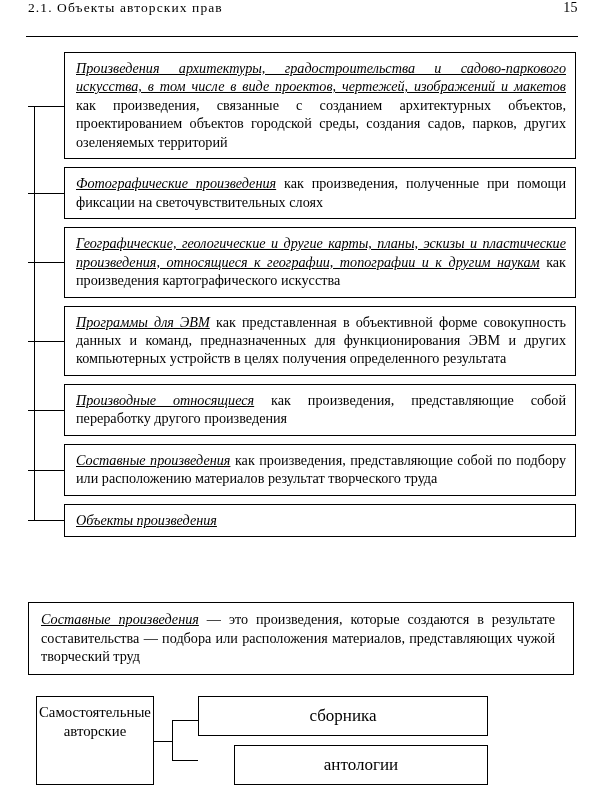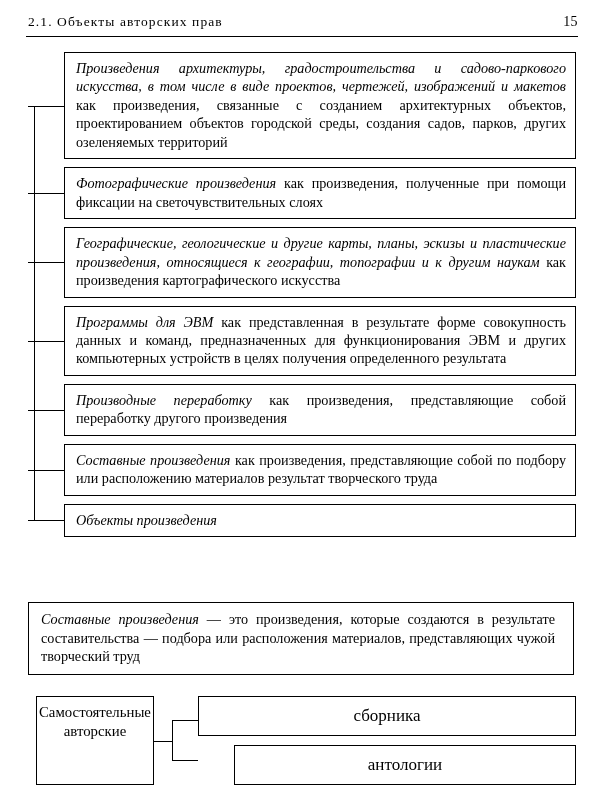--- a/index.html
+++ b/index.html
@@ -17,21 +17,21 @@
   .page {
     position: relative;
     width: 600px;
     height: 800px;
     box-sizing: border-box;
     padding: 0;
   }
   
   .header {
     position: absolute;
-    top: 14px;
+    top: 0;
     left: 28px;
     right: 22px;
     height: 22px;
     display: flex;
     align-items: baseline;
     justify-content: space-between;
     font-size: 13.5px;
     letter-spacing: 0.4px;
   }
   .header-title {
@@ -88,40 +88,41 @@
     font-size: 14.2px;
     line-height: 1.30;
     text-align: justify;
     background: #fff;
   }
   .box p {
     margin: 0;
   }
   .ital {
     font-style: italic;
+    text-decoration: underline;
   }
 
   
   .note-box {
     position: absolute;
     left: 28px;
     width: 546px;
     box-sizing: border-box;
     border: 1.2px solid #000;
     padding: 7px 18px 8px 12px;
     font-size: 14.2px;
     line-height: 1.32;
     text-align: justify;
   }
 
   
   .bottom {
     position: absolute;
     left: 36px;
-    width: 540px;
+    width: 452px;
   }
   .bottom-inner {
     display: flex;
     align-items: stretch;
   }
   .left-label {
     flex: 0 0 106px;
     border: 1.2px solid #000;
     font-size: 14.8px;
     line-height: 1.26;
@@ -215,28 +216,28 @@
     <div class="row">
       <div class="connector"></div>
       <div class="box">
         <p><span class="ital">Географические, геологические и другие карты, планы, эскизы и пластические произведения, относящиеся к географии, топографии и к другим наукам</span><span> как произведения картографического искусства</span></p>
       </div>
     </div>
 
     <div class="row">
       <div class="connector"></div>
       <div class="box">
-        <p><span class="ital">Программы для ЭВМ</span><span> как представленная в результате форме совокупность данных и команд, предназначенных для функционирования ЭВМ и других компьютерных устройств в целях получения определенного результата</span></p>
-      </div>
-    </div>
-
-    <div class="row">
-      <div class="connector"></div>
-      <div class="box">
-        <p><span class="ital">Производные переработку</span><span> как произведения, представляющие собой переработку другого произведения</span></p>
+        <p><span class="ital">Программы для ЭВМ</span><span> как представленная в объективной форме совокупность данных и команд, предназначенных для функционирования ЭВМ и других компьютерных устройств в целях получения определенного результата</span></p>
+      </div>
+    </div>
+
+    <div class="row">
+      <div class="connector"></div>
+      <div class="box">
+        <p><span class="ital">Производные относящиеся</span><span> как произведения, представляющие собой переработку другого произведения</span></p>
       </div>
     </div>
 
     <div class="row">
       <div class="connector"></div>
       <div class="box">
         <p><span class="ital">Составные произведения</span><span> как произведения, представляющие собой по подбору или расположению материалов результат творческого труда</span></p>
       </div>
     </div>
 

